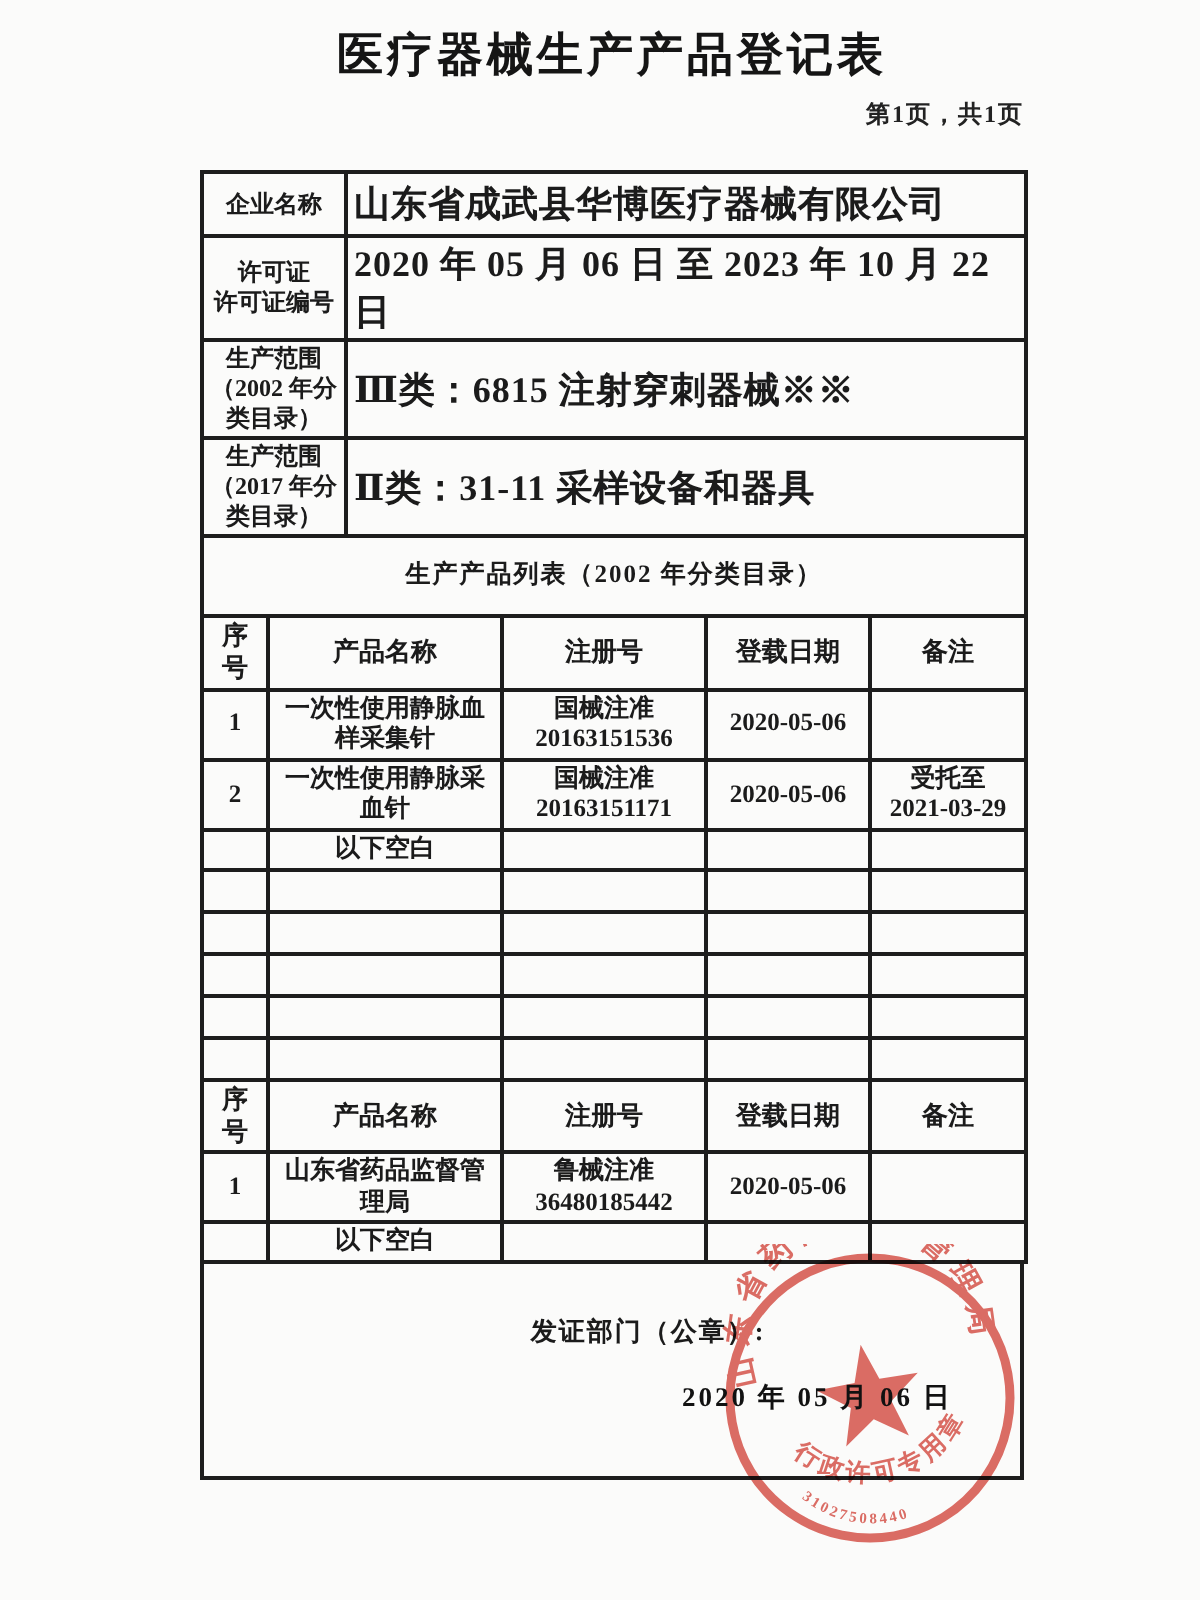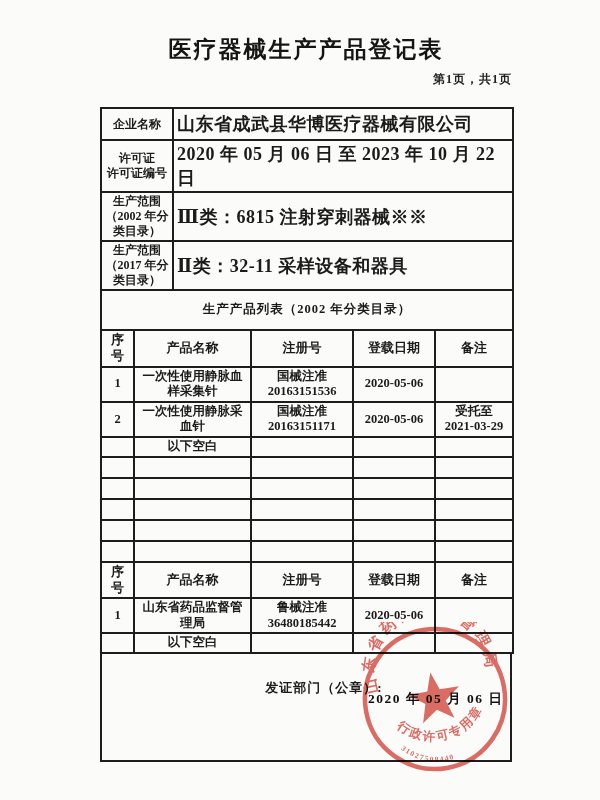--- a/index.html
+++ b/index.html
@@ -6,21 +6,21 @@
   body{
     width:600px;height:800px;
     background:#fbfbfa;
     font-family:"Liberation Serif","DejaVu Serif",serif;
     color:#1b1b1b;
     -webkit-font-smoothing:antialiased;
   }
   .sheet{position:relative;width:600px;height:800px;overflow:hidden;}
   .head{width:412px;margin:0 0 0 100px;text-align:center;}
   .doc-title{
-    padding-top:34px;
+    padding-top:12px;
     font-size:23px;font-weight:700;letter-spacing:2px;color:#151515;
   }
   .page-info{
     text-align:right;font-size:12px;font-weight:700;
     margin-top:6px;margin-bottom:19px;letter-spacing:1px;color:#222;
   }
   .tbl{
     width:412px;margin-left:100px;border-collapse:collapse;table-layout:fixed;padding-left:26px;
   }
   .tbl + .tbl{margin-top:-2px;}
@@ -53,21 +53,21 @@
   tr.r21 td{height:17px;}
   .ml{white-space:pre-line;}
   
   .footer-cell{
     height:104px;vertical-align:top;text-align:center;
   }
   .issuer-label{
     margin:24px 0 0 36px;font-size:13px;font-weight:700;letter-spacing:1px;
   }
   .issue-date{
-    position:absolute;left:368px;top:690px;
+    position:absolute;left:341px;top:690px;
     font-size:13.5px;font-weight:700;letter-spacing:1.5px;color:#111;
     z-index:3;
   }
   .seal{
     position:absolute;left:358px;top:622px;width:155px;height:155px;
     opacity:.8;mix-blend-mode:multiply;z-index:2;
   }
 </style>
 </head>
 <body>
@@ -97,21 +97,21 @@
     <tr class="h43">
       <td class="info-label">生产范围
 （2002 年分
 类目录）</td>
       <td class="info-value">Ⅲ类：6815 注射穿刺器械※※</td>
     </tr>
     <tr class="h43">
       <td class="info-label">生产范围
 （2017 年分
 类目录）</td>
-      <td class="info-value">Ⅱ类：32-11 采样设备和器具</td>
+      <td class="info-value">Ⅱ类：31-11 采样设备和器具</td>
     </tr>
   </tbody>
     </table>
 
   <table class="tbl prod">
     <colgroup>
       <col style="width:33px">
         <col style="width:117px">
         <col style="width:102px">
       <col style="width:82px">

